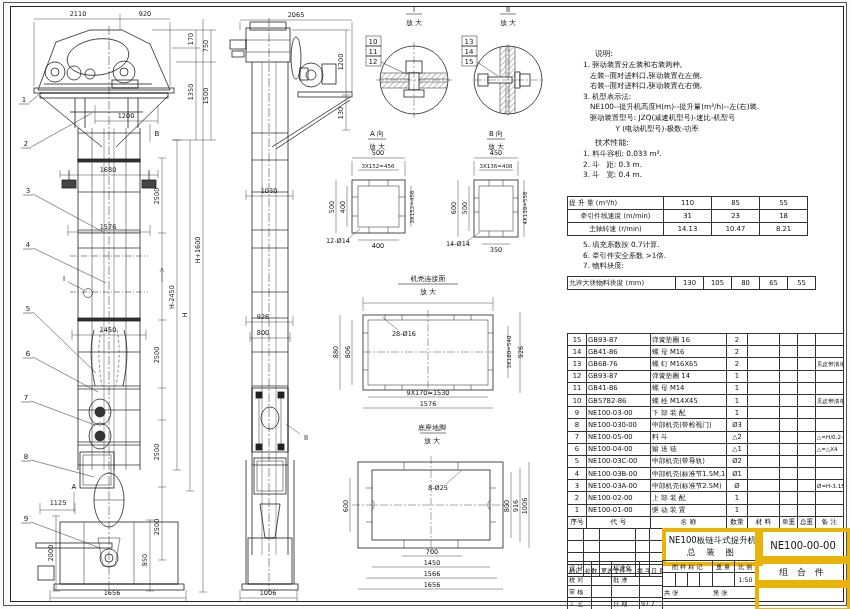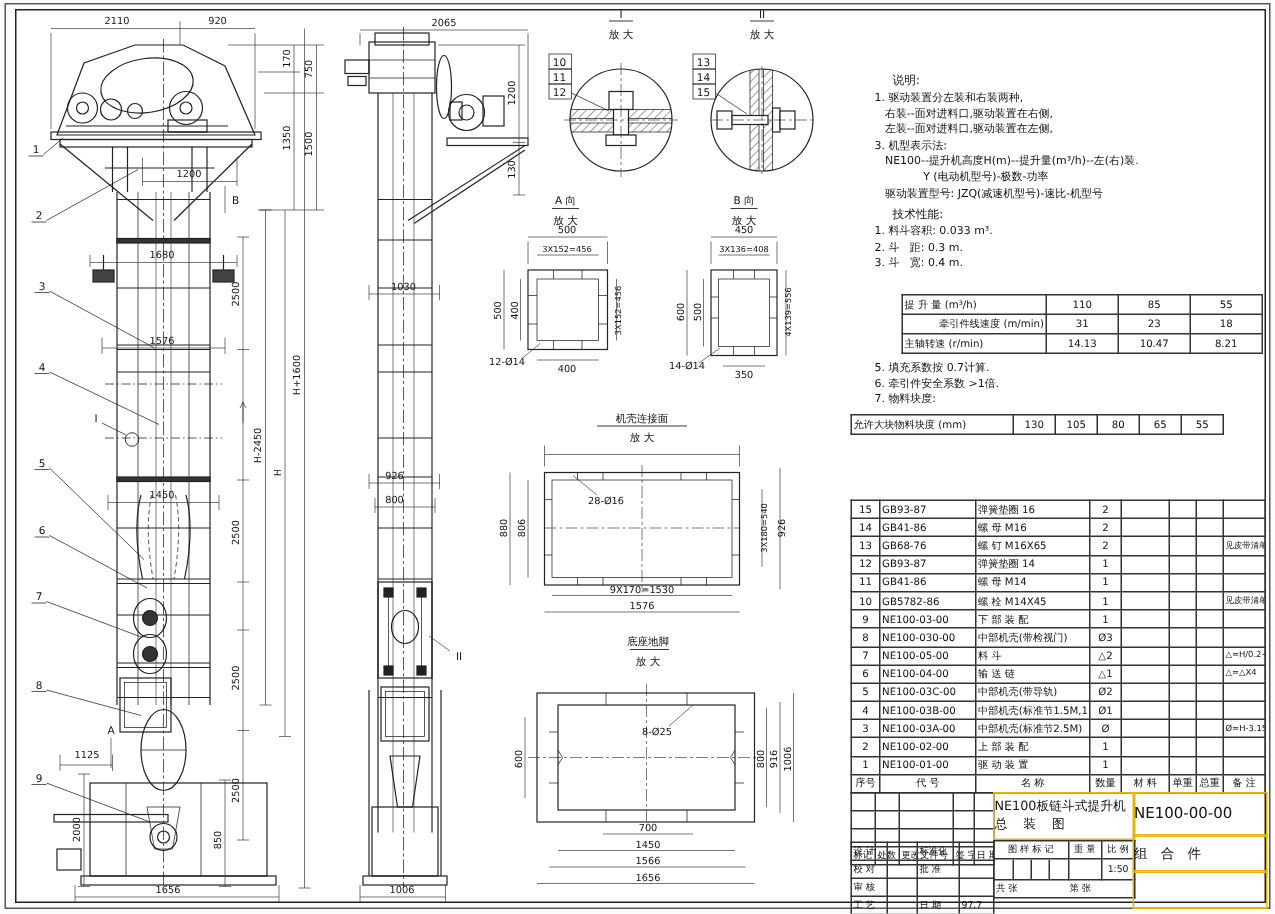--- a/index.html
+++ b/index.html
@@ -16,21 +16,21 @@
   .nl{white-space:pre;font-size:7.3px;line-height:10.6px}
   .ntitle{font-size:7.8px;line-height:12px;padding-left:12px}
   table{border-collapse:collapse;table-layout:fixed}
   td{border:1px solid #333;font-size:6.8px;padding:0 1px;line-height:10px;height:11px;white-space:nowrap;overflow:hidden}
   .spec td{height:12px;text-align:center}
   .lump td{height:12px;text-align:center}
   .bom td{height:11.2px}
   .bom .c{text-align:center}
   .bom .r6{font-size:5.6px}
   .tb td{font-size:6.2px}
-  .prodcell{border:1px solid #eab308;}
+  .prodcell{border:4px solid #eab308;text-align:center}
 </style>
 </head>
 <body>
 
 <div class="frame"></div>
 <div class="frame2"></div>
 
 <svg width="565" height="609" viewBox="0 0 565 609">
   <defs>
     <pattern id="hat" width="4" height="4" patternUnits="userSpaceOnUse" patternTransform="rotate(45)">
@@ -540,61 +540,61 @@
       <text class="t" x="432" y="587">1656</text>
     </g>
   </g>
 </svg>
 
 <div class="abs" style="left:583px;top:48px;width:258px">
   <div class="ntitle">说明:</div>
   <div>
 
   <div class="nl">1. 驱动装置分左装和右装两种,</div>
+      <div class="nl">   左装--面对进料口,驱动装置在左侧,</div>
       <div class="nl">   右装--面对进料口,驱动装置在右侧,</div>
-      <div class="nl">   左装--面对进料口,驱动装置在左侧,</div>
       <div class="nl">3. 机型表示法:</div>
       <div class="nl">   NE100--提升机高度H(m)--提升量(m³/h)--左(右)装.</div>
+      <div class="nl">   驱动装置型号: JZQ(减速机型号)-速比-机型号</div>
       <div class="nl">              Y (电动机型号)-极数-功率</div>
-      <div class="nl">   驱动装置型号: JZQ(减速机型号)-速比-机型号</div>
     </div>
   <div class="ntitle" style="margin-top:3px">技术性能:</div>
   <div>
 
   <div class="nl">1. 料斗容积: 0.033 m³.</div>
       <div class="nl">2. 斗   距: 0.3 m.</div>
       <div class="nl">3. 斗   宽: 0.4 m.</div>
     </div>
 </div>
 
-<table class="spec abs" style="left:601px;top:196px;width:240px">
+<table class="spec abs" style="left:567px;top:196px;width:240px">
   <colgroup>
       <col style="width:96px">
       <col style="width:48px">
       <col style="width:48px">
       <col style="width:48px">
     </colgroup>
   <tbody>
 
       <tr>
         <td style="text-align:left">提 升 量  (m³/h)</td>
         <td>110</td>
         <td>85</td>
         <td>55</td>
       </tr>
 
       <tr>
-        <td style="text-align:right">牵引件线速度 (m/min)</td>
+        <td style="text-align:center">牵引件线速度 (m/min)</td>
         <td>31</td>
         <td>23</td>
         <td>18</td>
       </tr>
 
       <tr>
-        <td style="text-align:left">主轴转速  (r/min)</td>
+        <td style="text-align:center">主轴转速  (r/min)</td>
         <td>14.13</td>
         <td>10.47</td>
         <td>8.21</td>
       </tr>
     </tbody>
 </table>
 
 <div class="abs" style="left:583px;top:240px;width:258px">
   <div>
 

